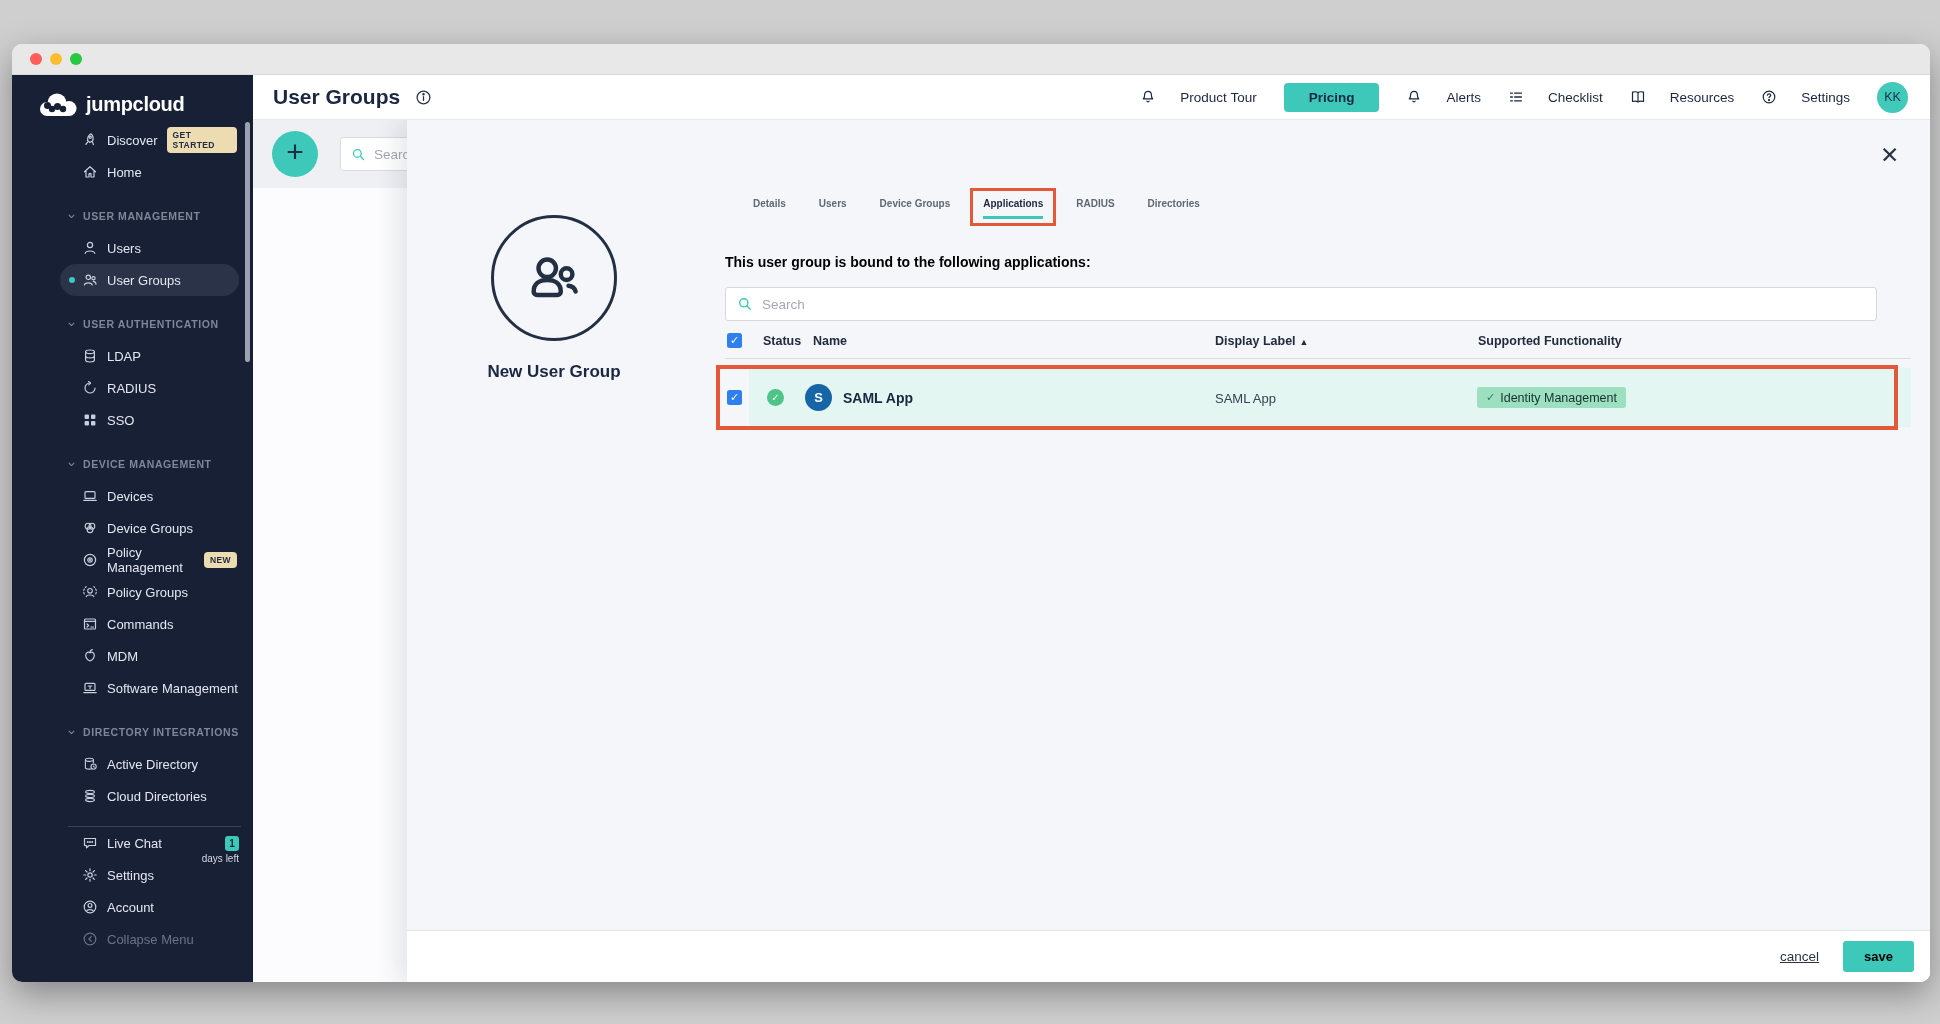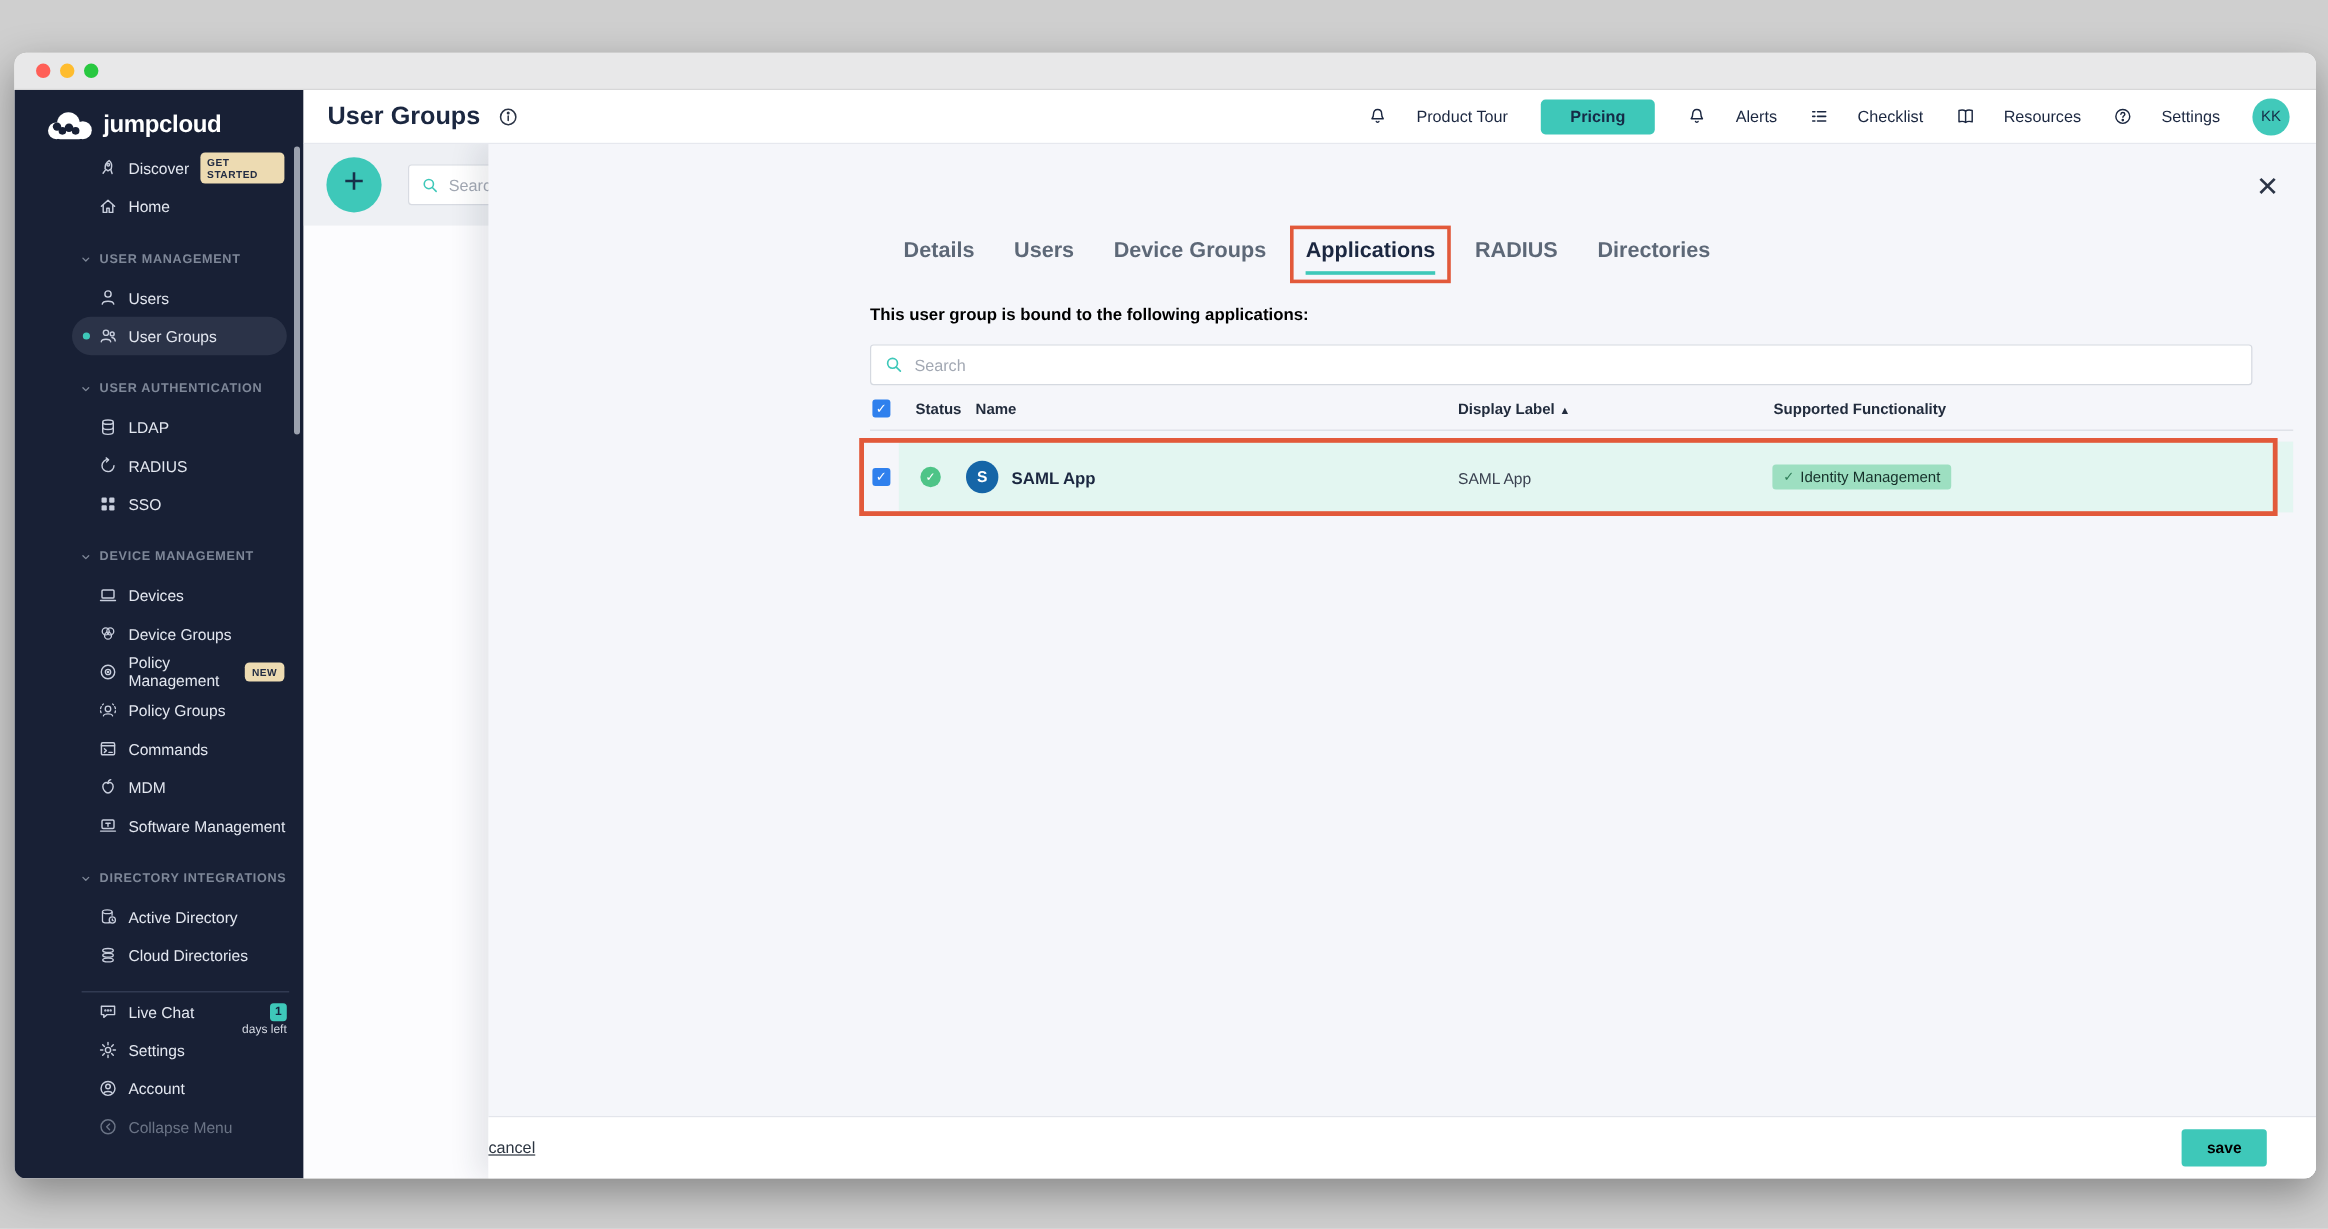--- a/index.html
+++ b/index.html
@@ -93,21 +93,21 @@
     background:#f5f6fa; box-shadow:-10px 0 22px rgba(25,35,60,.10);
   }
   .panel-close { position:absolute; left:1473px; top:24px; font-size:23px; color:#2b3446; cursor:pointer; line-height:1; }
 
   .group-fig { position:absolute; left:22px; top:95px; width:250px; text-align:center; }
   .group-circle { width:126px; height:126px; border:3.5px solid #233044; border-radius:50%;
     margin:0 auto; display:flex; align-items:center; justify-content:center; background:transparent;}
   .group-circle svg { width:62px; height:62px; color:#233044; }
   .group-name { margin-top:21px; font-size:17px; font-weight:bold; color:#1b2740; }
 
-  .tabs { position:absolute; left:346px; top:78px; display:flex; gap:33px; font-size:18px; font-weight:bold; color:#5d6877; }
+  .tabs { position:absolute; left:346px; top:78px; display:flex; gap:33px; font-size:10px; font-weight:bold; color:#5d6877; }
   .tab { padding-bottom:7px; cursor:pointer; white-space:nowrap; }
   .tab.active { color:#1b2740; border-bottom:3px solid #3ec8b9; position:relative; }
   .tab.active::before {
     content:""; position:absolute; left:-13px; right:-13px; top:-10px; bottom:-10px;
     border:3.5px solid #e2593a; pointer-events:none;
   }
   .panel-desc { position:absolute; left:318px; top:134px; font-size:14px; font-weight:bold; color:#000000; }
 
   .panel-search { position:absolute; left:318px; top:167px; width:1152px; height:34px;
     background:#fff; border:1px solid #d5d9e0; border-radius:3px;
@@ -134,22 +134,22 @@
     background:#4ec487; color:#fff; font-size:10px; display:flex; align-items:center; justify-content:center; }
   .row-avatar { position:absolute; left:80px; top:16px; width:27px; height:27px; border-radius:50%;
     background:#1565a7; color:#fff; font-size:13px; font-weight:bold; display:flex; align-items:center; justify-content:center; }
   .row-name { position:absolute; left:118px; top:22px; font-size:14px; font-weight:bold; color:#1b2740; }
   .row-display { position:absolute; left:490px; top:23px; font-size:13px; color:#3a4150; }
   .func-badge { position:absolute; left:752px; top:19px; background:#9ddfc1; color:#16302a;
     font-size:12.5px; padding:3.5px 9px; border-radius:3px; display:flex; align-items:center; gap:5px;}
   .func-badge .bcheck { color:#2f7d58; font-size:11px; }
 
   .panel-footer { position:absolute; left:0; right:0; bottom:0; height:52px; background:#fff;
-    border-top:1px solid #e3e5eb; display:flex; align-items:center; justify-content:space-between;
-    gap:24px; padding-right:41px; }
+    border-top:1px solid #e3e5eb; display:flex; align-items:center; justify-content:flex-end;
+    gap:24px; padding-right:16px; }
   .cancel-link { font-size:13.5px; color:#2b3440; text-decoration:underline; cursor:pointer; }
   .btn-save { background:#3ec8b9; color:#000000; font-weight:bold; font-size:13px;
     border:none; border-radius:3px; padding:8px 21px; cursor:pointer; }
 </style>
 </head>
 <body>
 
 <svg width="0" height="0" style="position:absolute">
   <defs>
     <symbol id="i-chev" viewBox="0 0 16 16">
@@ -575,20 +575,28 @@
           <svg>
               <use href="#i-search"></use>
             </svg>
           <input placeholder="Search" style="">
         </div>
       </div>
 
       <div class="panel">
         <span class="panel-close">✕</span>
 
+        <div class="group-fig">
+          <div class="group-circle">
+            <svg>
+                <use href="#i-groupfig"></use>
+              </svg>
+          </div>
+          <div class="group-name">New User Group</div>
+        </div>
 
         <div class="tabs">
           <span class="tab">Details</span>
           <span class="tab">Users</span>
           <span class="tab">Device Groups</span>
           <span class="tab active">Applications</span>
           <span class="tab">RADIUS</span>
           <span class="tab">Directories</span>
         </div>
 

